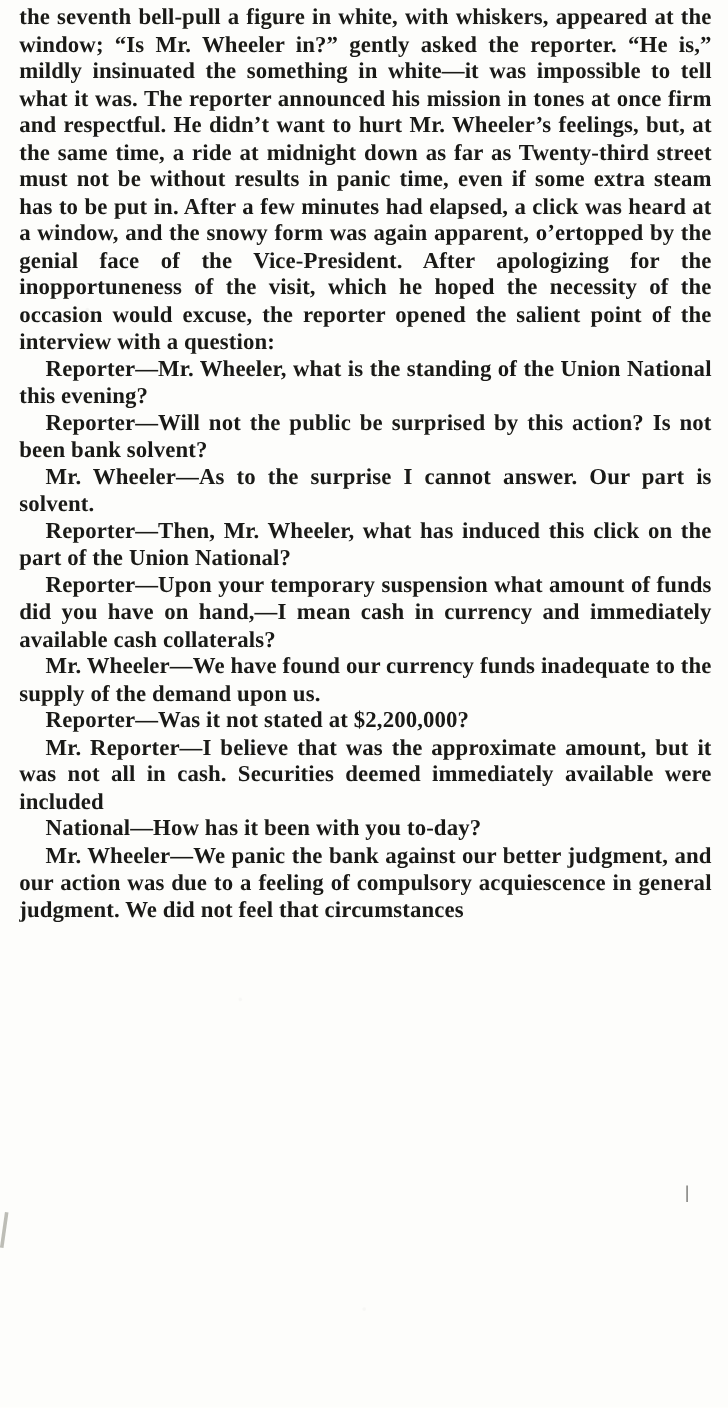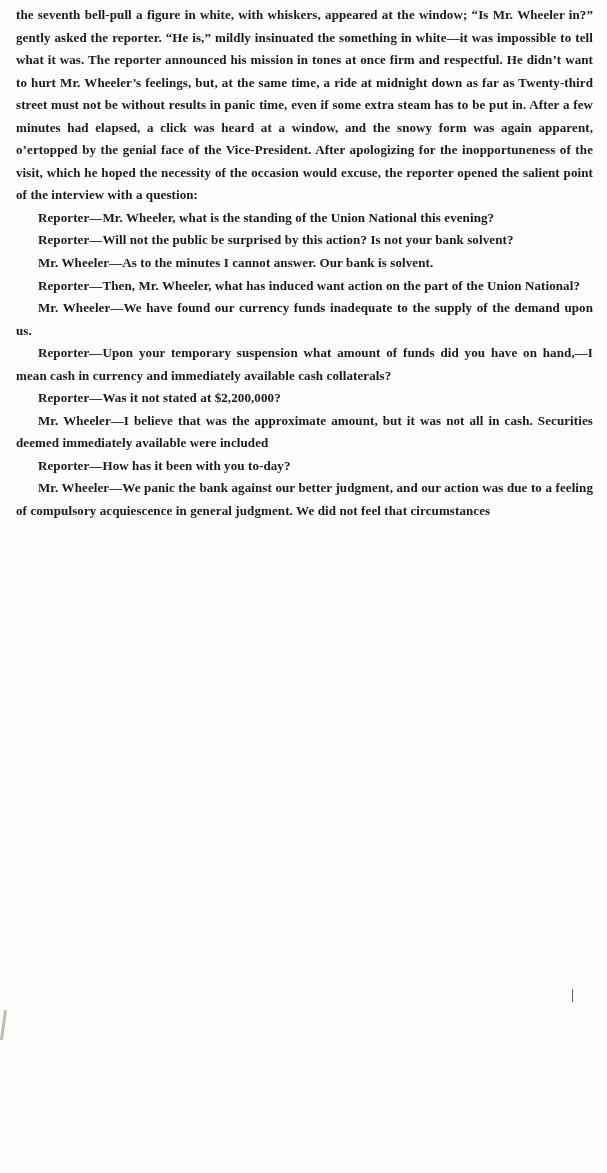--- a/index.html
+++ b/index.html
@@ -34,21 +34,21 @@
       radial-gradient(circle at 50% 93%, rgba(0,0,0,0.025) 0 1px, transparent 2px);
     pointer-events: none;
   }
   .column {
     position: relative;
     z-index: 2;
   }
   p {
     margin: 0;
     color: #1a1a17;
-    font-size: 13px;
+    font-size: 19px;
     line-height: 22.55px;
     text-align: justify;
     text-justify: inter-word;
     font-weight: 600;
     letter-spacing: 0.1px;
     -webkit-font-smoothing: none;
   }
   p.cont {
     text-indent: 0;
   }
@@ -81,25 +81,25 @@
 </style>
 </head>
 <body>
 
 <div class="page">
   <div class="edge-mark"></div>
 
   <div class="column">
     <p class="cont">the seventh bell-pull a figure in white, with whiskers, appeared at the window; “Is Mr. Wheeler in?” gently asked the reporter. “He is,” mildly insinuated the something in white—it was impossible to tell what it was. The reporter announced his mission in tones at once firm and respectful. He didn’t want to hurt Mr. Wheeler’s feelings, but, at the same time, a ride at midnight down as far as Twenty-third street must not be without results in panic time, even if some extra steam has to be put in. After a few minutes had elapsed, a click was heard at a window, and the snowy form was again apparent, o’ertopped by the genial face of the Vice-President. After apologizing for the inopportuneness of the visit, which he hoped the necessity of the occasion would excuse, the reporter opened the salient point of the interview with a question:</p>
     <p class="para">Reporter—Mr. Wheeler, what is the standing of the Union National this evening?</p>
-    <p class="para">Reporter—Will not the public be surprised by this action? Is not your bank solvent?</p>
-    <p class="para">Mr. Wheeler—As to the minutes I cannot answer. Our bank is solvent.</p>
-    <p class="para">Reporter—Then, Mr. Wheeler, what has induced want action on the part of the Union National?</p>
+    <p class="para">Reporter—Will not the public be surprised by this action? Is not been bank solvent?</p>
+    <p class="para">Mr. Wheeler—As to the surprise I cannot answer. Our part is solvent.</p>
+    <p class="para">Reporter—Then, Mr. Wheeler, what has induced this click on the part of the Union National?</p>
+    <p class="para">Reporter—Upon your temporary suspension what amount of funds did you have on hand,—I mean cash in currency and immediately available cash collaterals?</p>
     <p class="para">Mr. Wheeler—We have found our currency funds inadequate to the supply of the demand upon us.</p>
-    <p class="para">Reporter—Upon your temporary suspension what amount of funds did you have on hand,—I mean cash in currency and immediately available cash collaterals?</p>
     <p class="para">Reporter—Was it not stated at $2,200,000?</p>
-    <p class="para">Mr. Wheeler—I believe that was the approximate amount, but it was not all in cash. Securities deemed immediately available were included</p>
-    <p class="para">Reporter—How has it been with you to-day?</p>
+    <p class="para">Mr. Reporter—I believe that was the approximate amount, but it was not all in cash. Securities deemed immediately available were included</p>
+    <p class="para">National—How has it been with you to-day?</p>
     <p class="para">Mr. Wheeler—We panic the bank against our better judgment, and our action was due to a feeling of compulsory acquiescence in general judgment. We did not feel that circumstances</p>
   </div>
 
   <span class="bracket-mark">|</span>
 </div>
 
 </body></html>

